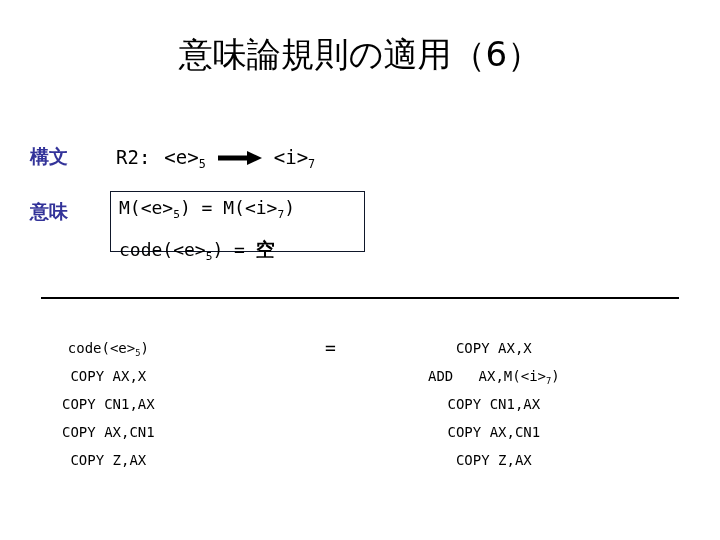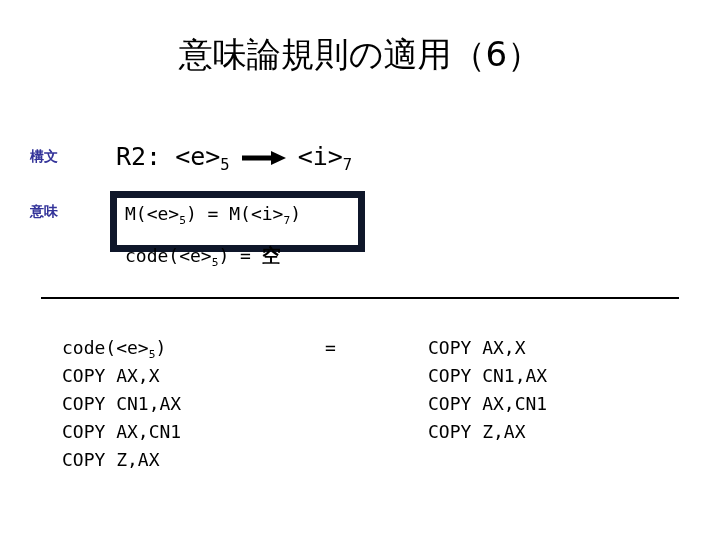--- a/index.html
+++ b/index.html
@@ -35,35 +35,35 @@
     color: #000000;
     letter-spacing: 0px;
     white-space: nowrap;
   }
 
   
   .row-label {
     position: absolute;
     font-family: "DejaVu Sans", "Liberation Sans", sans-serif;
     font-weight: bold;
-    font-size: 14px;
+    font-size: 19px;
     line-height: 22px;
     color: #333399;
     white-space: nowrap;
   }
   .label-syntax { left: 30px; top: 145px; }
   .label-semantics { left: 30px; top: 200px; text-align: right; }
 
   
   .rule-line {
     position: absolute;
     left: 116px;
     top: 145px;
     font-family: "DejaVu Sans Mono", "Liberation Mono", monospace;
-    font-size: 25px;
+    font-size: 19px;
     line-height: 24px;
     color: #000000;
     white-space: nowrap;
     display: flex;
     align-items: center;
   }
   .rule-line .tok { display: inline-block; }
   .rule-name { margin-right: 14px; }
   .arrow-wrap {
     display: inline-flex;
@@ -80,21 +80,21 @@
     line-height: 0;
   }
 
   
   .sem-box {
     position: absolute;
     left: 110px;
     top: 191px;
     width: 255px;
     height: 61px;
-    border: 7px solid #0f172a;
+    border: 1px solid #0f172a;
     box-sizing: border-box;
     background: #ffffff;
   }
   .sem-line {
     position: absolute;
     left: 8px;
     font-family: "DejaVu Sans Mono", "Liberation Mono", monospace;
     font-size: 18px;
     line-height: 22px;
     color: #000000;
@@ -115,22 +115,23 @@
     top: 297px;
     width: 638px;
     height: 2px;
     background: #000000;
   }
 
   
   .code-block {
     position: absolute;
     font-family: "DejaVu Sans Mono", "Liberation Mono", monospace;
-    font-size: 18px;
+    font-size: 14px;
     color: #000000;
+    text-align: center;
   }
   .code-block .code-line {
     height: 28px;
     line-height: 28px;
     white-space: pre;
   }
   .code-left  { left: 62px;  top: 334px; }
   .code-right { left: 428px; top: 334px; }
 
   .equals-sign {
@@ -179,18 +180,19 @@
       <div class="code-line"><span>COPY AX,X</span></div>
       <div class="code-line"><span>COPY CN1,AX</span></div>
       <div class="code-line"><span>COPY AX,CN1</span></div>
       <div class="code-line"><span>COPY Z,AX</span></div>
     </div>
 
   <div class="equals-sign">=</div>
 
   <div class="code-block code-right" id="code-right">
       <div class="code-line"><span>COPY AX,X</span></div>
+      <div class="code-line"><span>ADD   AX,M(&lt;i&gt;</span><sub>7</sub><span>)</span></div>
       <div class="code-line"><span>COPY CN1,AX</span></div>
       <div class="code-line"><span>COPY AX,CN1</span></div>
       <div class="code-line"><span>COPY Z,AX</span></div>
     </div>
 
 </div>
 
 </body></html>

